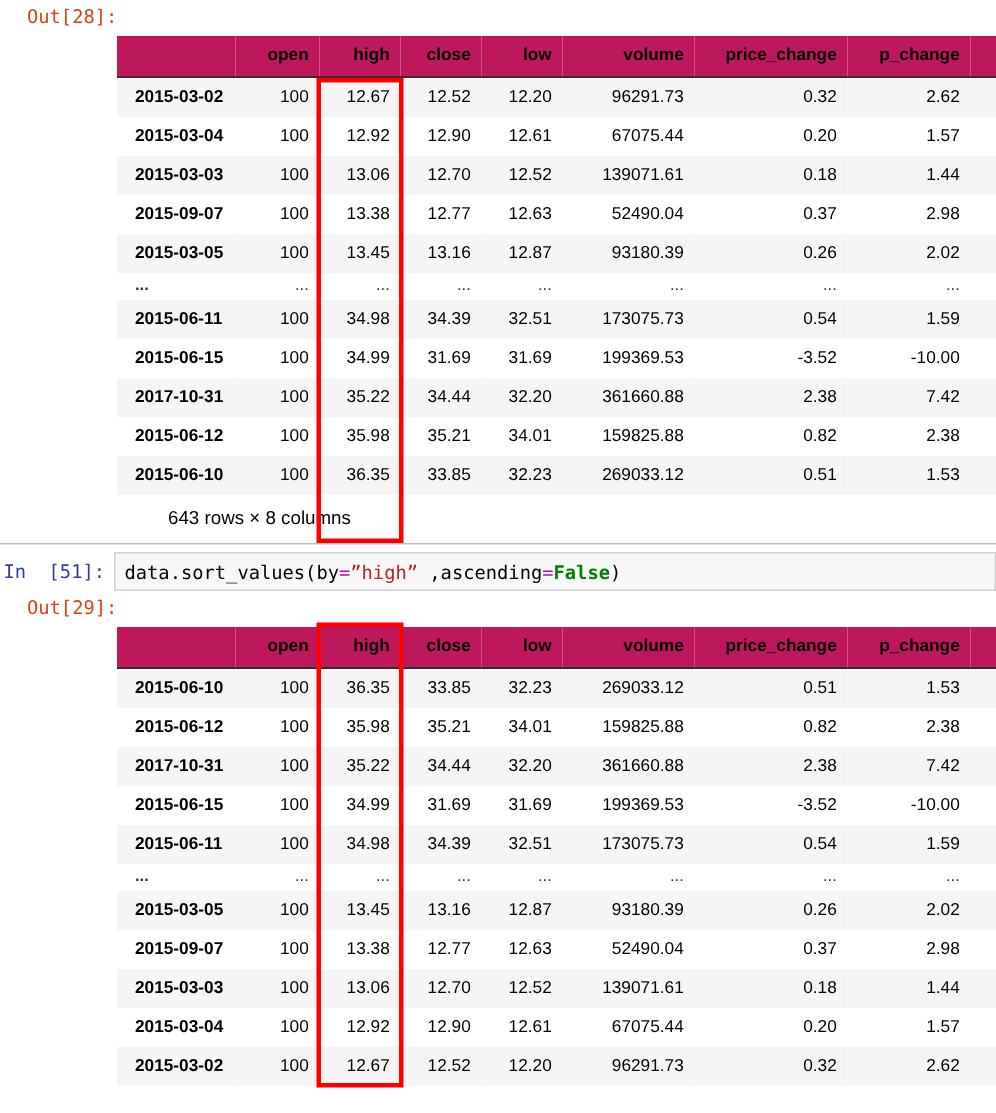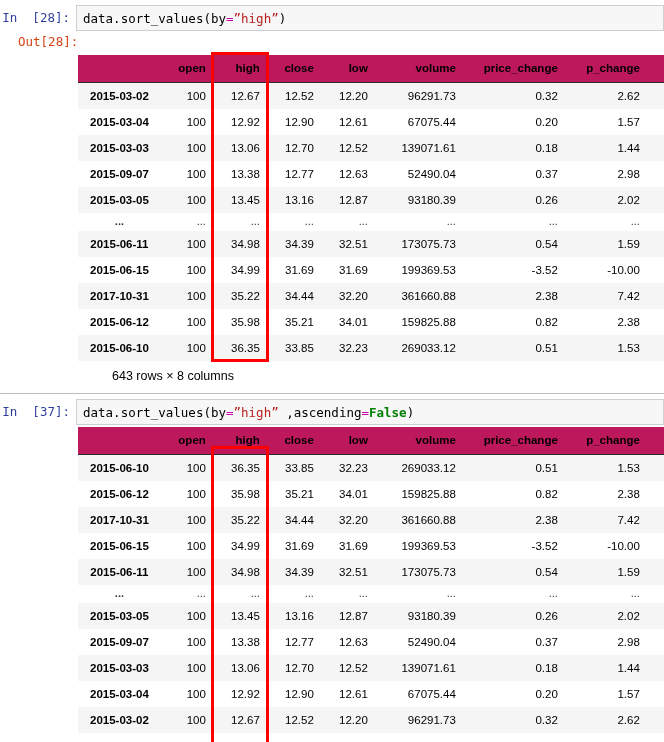--- a/index.html
+++ b/index.html
@@ -85,21 +85,21 @@
   table.df thead th {
     font-weight: bold;
     border-bottom: 1px solid #2b2b2b;
     background: #be185d;
     padding-bottom: 3px;
   }
   table.df tbody tr.odd  td, table.df tbody tr.odd  th { background: #f5f5f5; }
   table.df tbody tr.even td, table.df tbody tr.even th { background: #ffffff; }
   table.df tbody th.idx {
     font-weight: bold;
-    text-align: center;
+    text-align: left;
     padding-right: 8px;
     padding-left: 12px;
   }
   table.df tbody tr.dots td, table.df tbody tr.dots th {
     background: #ffffff;
     color: #333333;
     font-size: 11px;
     line-height: 16px;
     padding-top: 0;
     padding-bottom: 2px;
@@ -139,24 +139,20 @@
   }
   .gap { height: 10px; }
 </style>
 </head>
 <body>
 
 <div class="notebook">
 
   <div class="cell">
 
-    <div class="input-row">
-      <div class="prompt-in">In  [28]:</div>
-      <div class="code-box"><span class="tok-plain">data.sort_values(by</span><span class="tok-op">=</span><span class="tok-str">”high”</span><span class="tok-plain">)</span></div>
-    </div>
 
     <div class="prompt-out">Out[28]:</div>
 
     <div class="out-area">
       <table class="df">
         <thead>
           <tr>
             <th class="idx"></th>
             <th class="col-open">open</th>
             <th class="col-high">high</th>
@@ -298,24 +294,25 @@
 
     <div class="highlight-box" style="left: 210.828px; top: 52px; width: 58px; height: 310px;"></div>
   </div>
 
   <div class="gap"></div>
   <div class="cell-sep"></div>
 
   <div class="cell">
 
     <div class="input-row">
-      <div class="prompt-in">In  [37]:</div>
+      <div class="prompt-in">In  [51]:</div>
       <div class="code-box"><span class="tok-plain">data.sort_values(by</span><span class="tok-op">=</span><span class="tok-str">”high”</span><span class="tok-plain"> ,ascending</span><span class="tok-op">=</span><span class="tok-kw">False</span><span class="tok-plain">)</span></div>
     </div>
 
+    <div class="prompt-out">Out[29]:</div>
 
     <div class="out-area">
       <table class="df">
         <thead>
           <tr>
             <th class="idx"></th>
             <th class="col-open">open</th>
             <th class="col-high">high</th>
             <th class="col-close">close</th>
             <th class="col-low">low</th>

